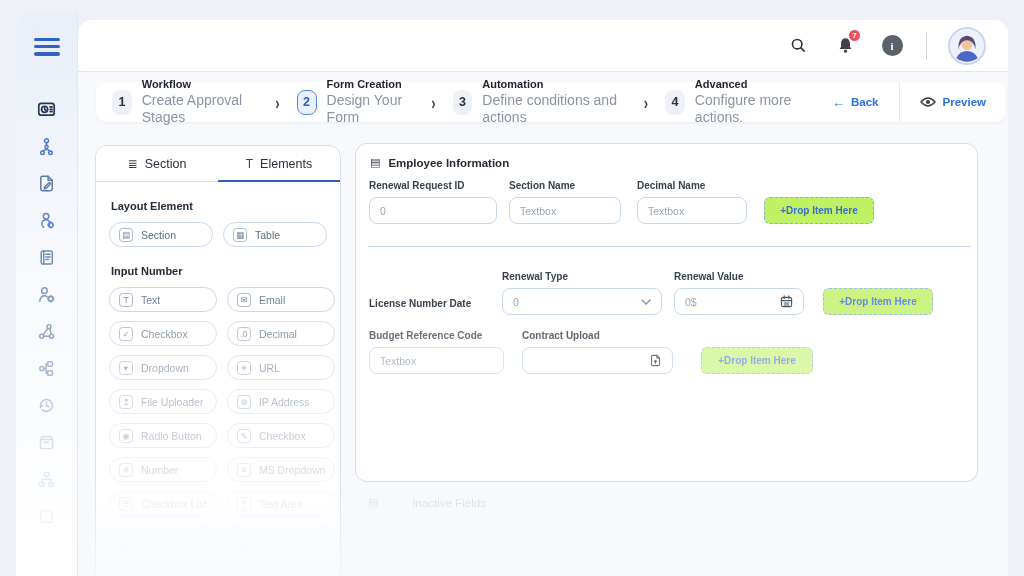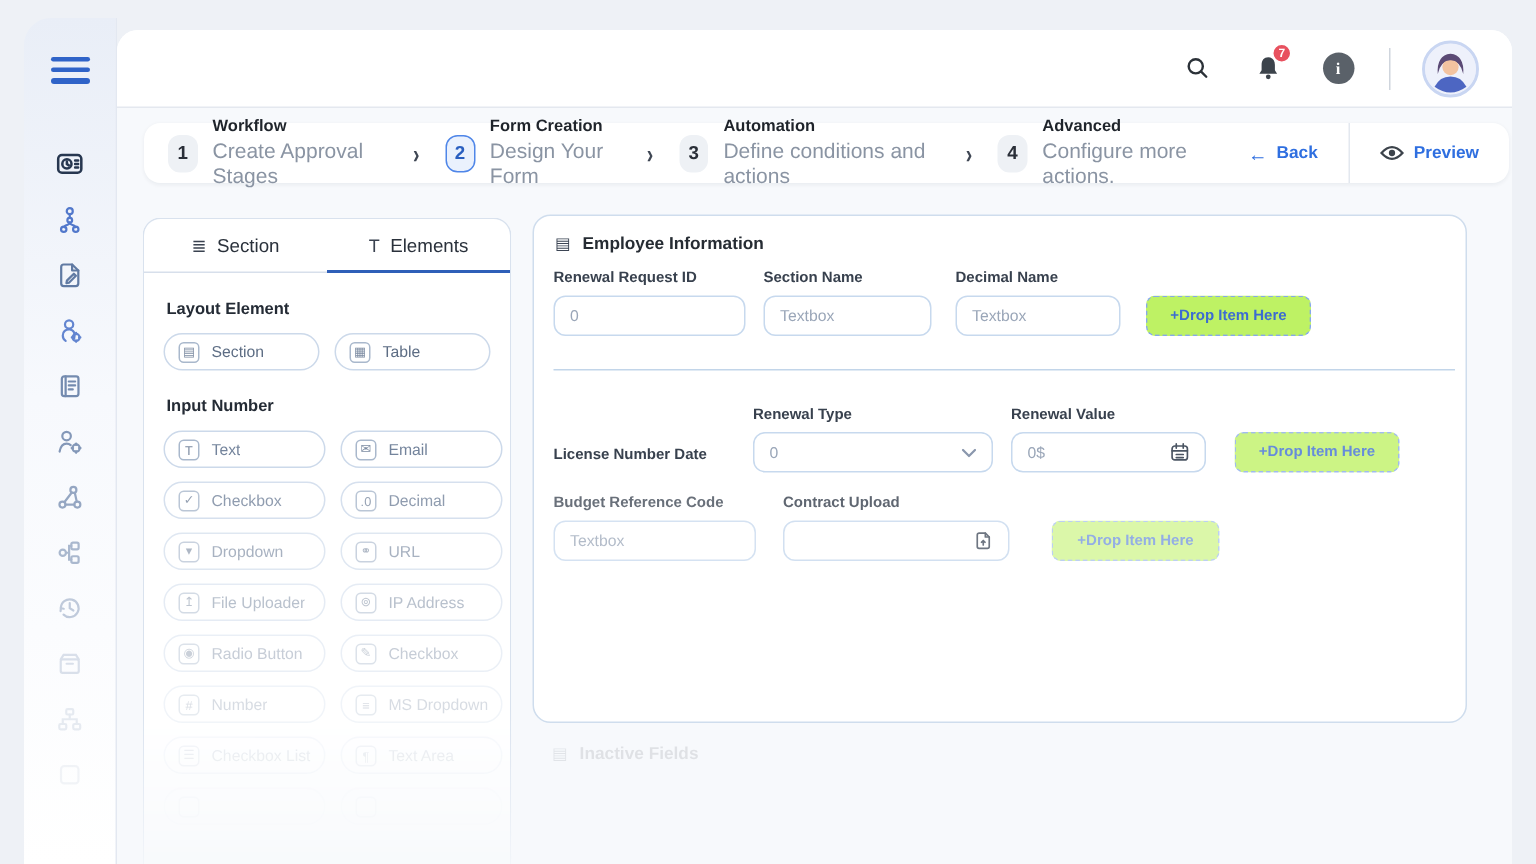--- a/index.html
+++ b/index.html
@@ -93,21 +93,21 @@
   .dropzone { height:27px; border:1px dashed #86a9ea; border-radius:6px; background:#bef264;
     display:flex; align-items:center; justify-content:center; font-size:10px; color:#3c6cd1;
     font-weight:600; cursor:copy; }
   .dz-wrap { padding-top:16px; }
   .row-divider { height:1px; background:#c2d5e9; margin:22px 10px 0 13px; width:601px; }
   .frow2 { margin-top:24px; }
   .frow3 { margin-top:15px; }
 
   .ghost-section { position:absolute; left:290px; top:424px; display:flex; align-items:center; gap:8px; opacity:.11; }
   .ghost-ic { font-size:11px; color:#3c4554; }
-  .ghost-label { font-size:11.5px; font-weight:700; color:#262c33; }
+  .ghost-label { font-size:11.5px; font-weight:400; color:#262c33;margin-left:26px; }
 
   svg { display:block; }
 </style>
 </head>
 <body>
 
 <aside class="sidebar">
   <div class="hamburger">
       <span></span>
       <span></span>

